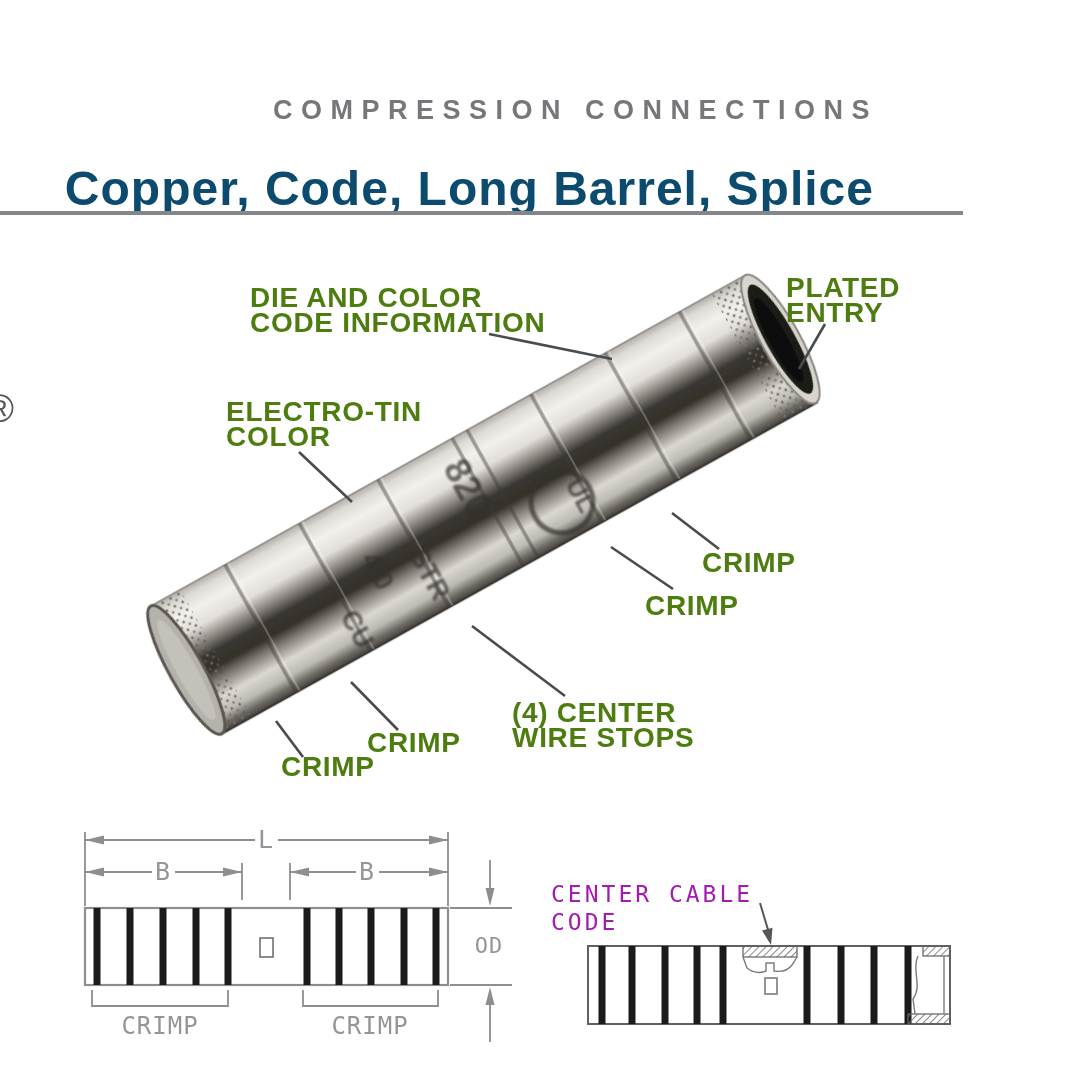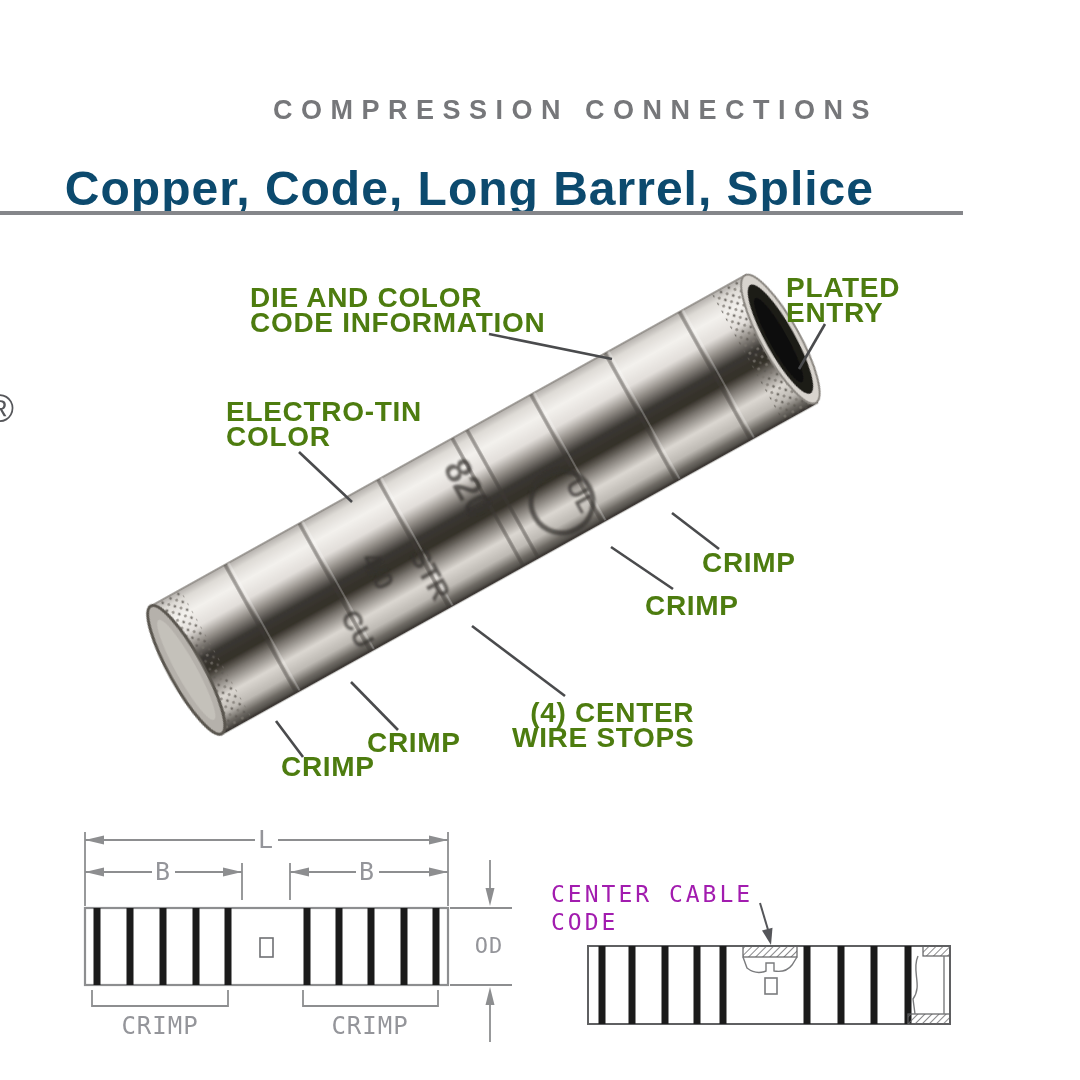--- a/index.html
+++ b/index.html
@@ -126,21 +126,21 @@
     <span>ENTRY</span>
   </div>
   <div class="callout" style="left:226px;top:400px;">
     <span>ELECTRO-TIN</span>
     <span>COLOR</span>
   </div>
   <div class="callout" style="left:702px;top:551px;">CRIMP</div>
   <div class="callout" style="left:645px;top:594px;">CRIMP</div>
   <div class="callout" style="left:367px;top:731px;">CRIMP</div>
   <div class="callout" style="left:281px;top:755px;">CRIMP</div>
-  <div class="callout" style="left:512px;top:701px;text-align:right;">
+  <div class="callout" style="left:512px;top:701px;">
     <span>(4) CENTER</span>
     <span>WIRE STOPS</span>
   </div>
 
   <svg style="left:60px;top:820px;" width="470" height="230" viewBox="0 0 470 230">
     <g stroke="#8d8e90" stroke-width="1.8" fill="none">
 
       <line x1="25" y1="12" x2="25" y2="86"></line>
         <line x1="388" y1="12" x2="388" y2="86"></line>
 

